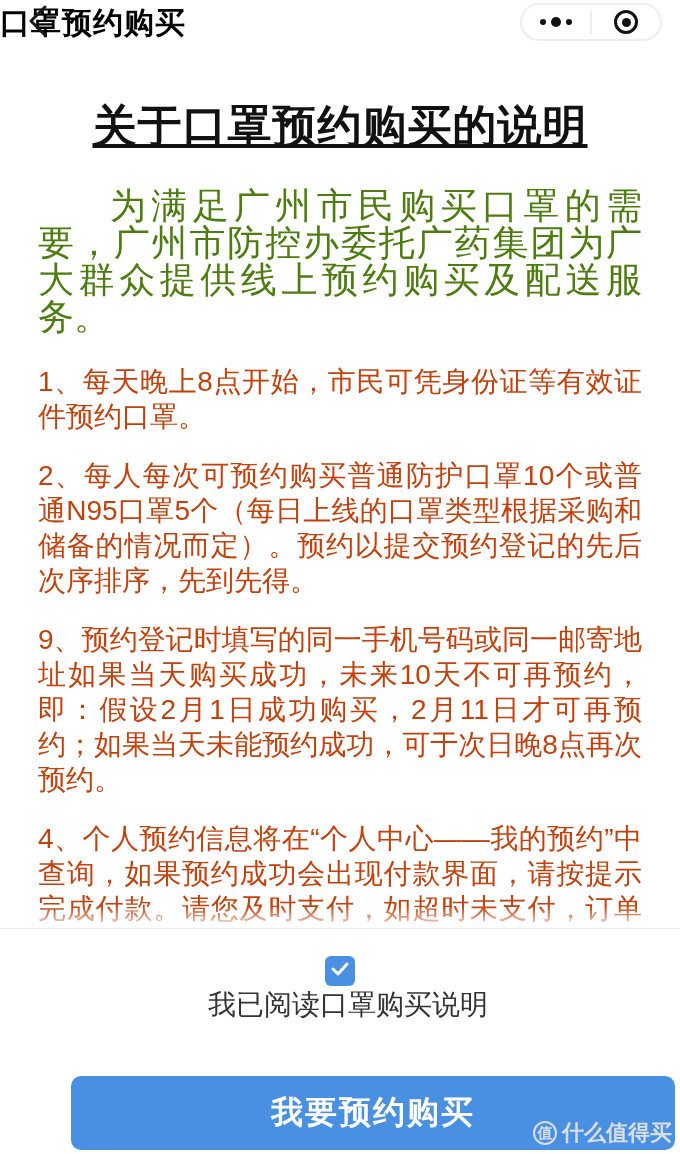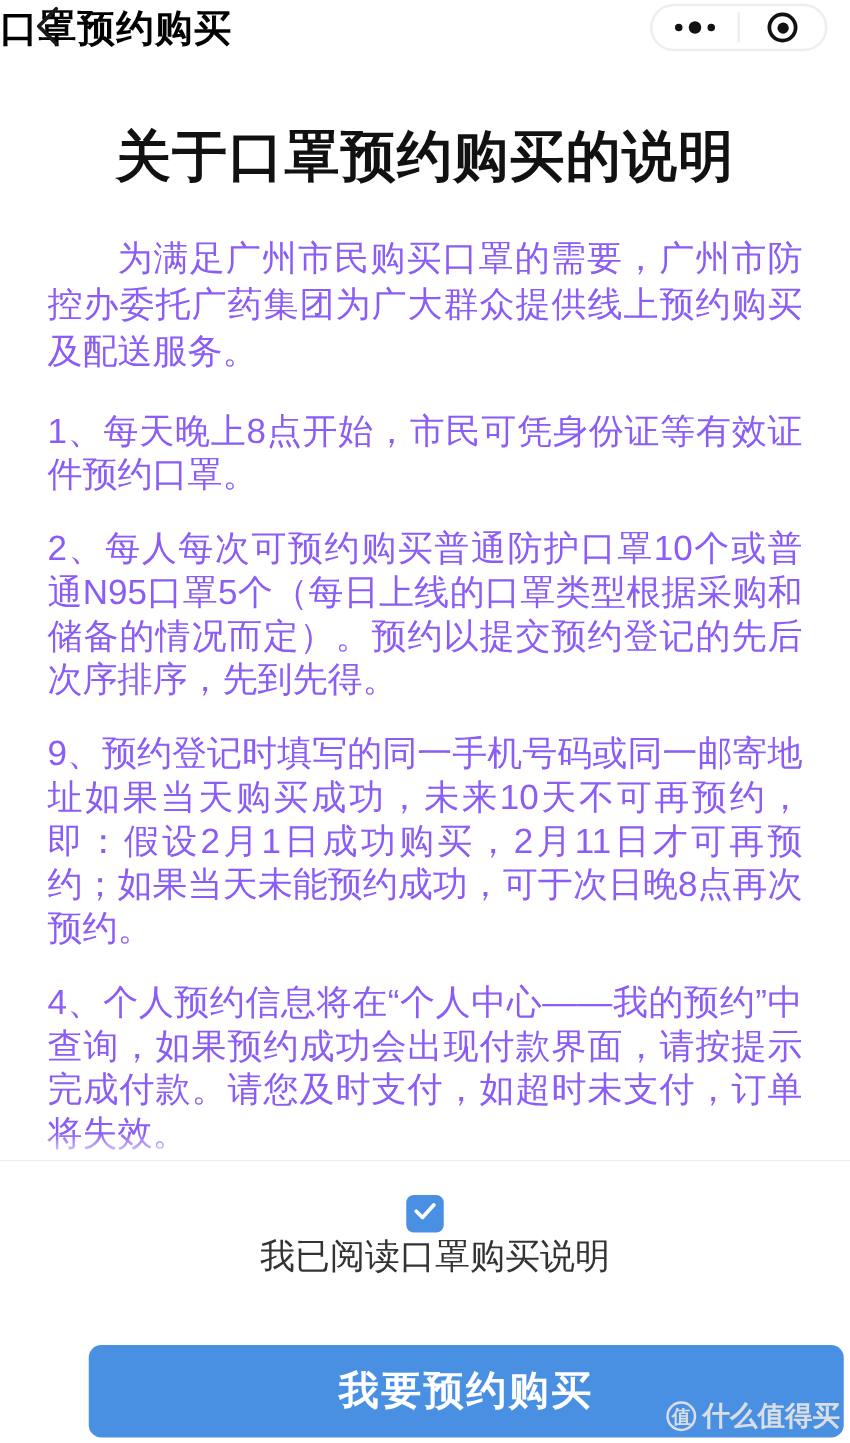--- a/index.html
+++ b/index.html
@@ -48,28 +48,29 @@
 
   
   .scroll-content {
     height: 882px; overflow: hidden; position: relative;
     padding: 0 38px;
   }
   .doc-heading {
     margin: 54px 0 36px; text-align: center;
     font-size: 44px; font-weight: 700; color: #111; letter-spacing: 1px;
     line-height: 52px;
+    text-decoration: underline;
   }
   .intro-p {
-    font-size: 28px; line-height: 37px; color: #8b5cf6;
-    text-indent: 2em; text-align: justify;
+    font-size: 36px; line-height: 37px; color: #4d7c0f;
+    text-indent: 2em; text-align: justify; font-family: Liberation Serif, serif;
   }
   .rules { margin-top: 28px; }
   .rule {
-    font-size: 28px; line-height: 35px; color: #8b5cf6;
+    font-size: 28px; line-height: 35px; color: #c2410c;
     text-align: justify;
   }
   .rule + .rule { margin-top: 24px; }
   .content-fade {
     position: absolute; left: 0; right: 0; bottom: 0; height: 22px;
     background: linear-gradient(rgba(255,255,255,0), rgba(255,255,255,0.9));
     pointer-events: none;
   }
 
   .divider { height: 1px; background: #ededed; }

